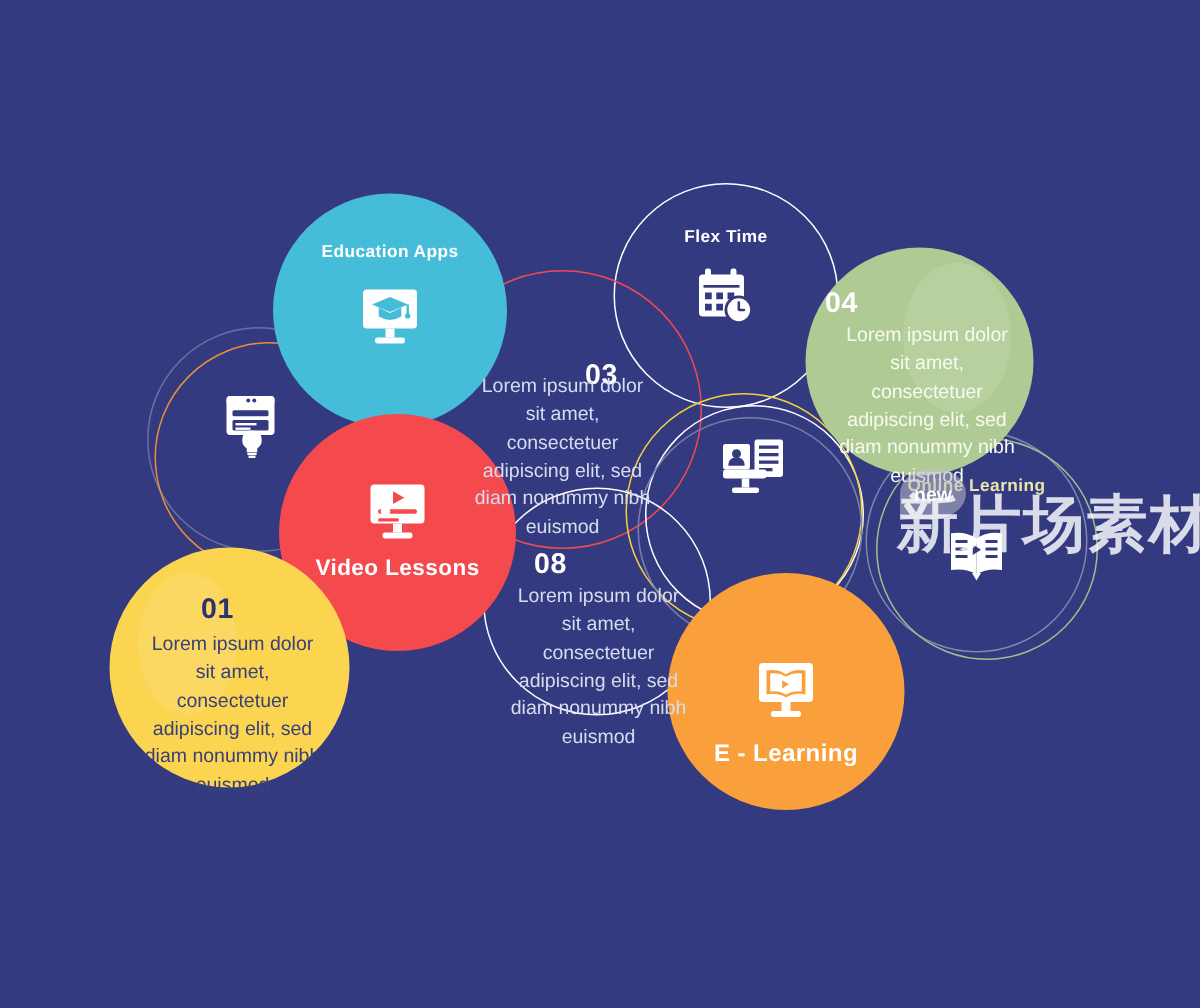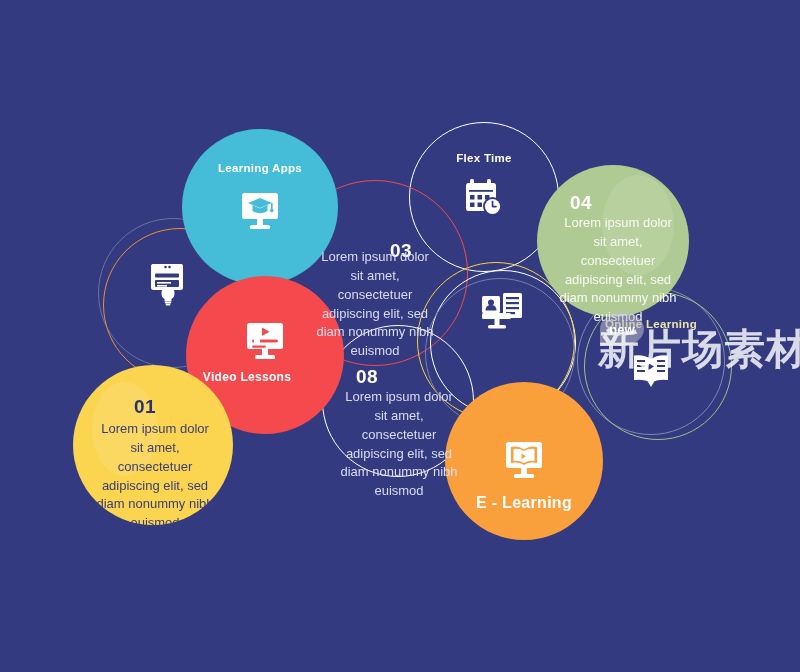--- a/index.html
+++ b/index.html
@@ -115,21 +115,21 @@
   <div class="circle solid" style="left:537px; top:165px; width:152px; height:152px; background:#afcb93;"></div>
   <div class="glow" style="left:602px; top:175px; width:72px; height:100px;"></div>
 
   <div class="circle solid" style="left:186px; top:276px; width:158px; height:158px; background:#f44a4e;"></div>
 
   <div class="circle solid" style="left:73px; top:365px; width:160px; height:160px; background:#fbd450;"></div>
   <div class="glow" style="left:92px; top:382px; width:66px; height:94px;"></div>
 
   <div class="circle solid" style="left:445px; top:382px; width:158px; height:158px; background:#f9a03c;"></div>
 
-  <div class="label" style="left:182px; top:162px; width:156px; font-size:11.5px;">Learning Apps</div>
+  <div class="label" style="left:182px; top:162px; width:156px; font-size:11.5px;">Education Apps</div>
   <span class="icon" style="left:238px; top:190px;">
     <svg width="44" height="42" viewBox="0 0 44 42">
       <rect x="4" y="3" width="36" height="26" rx="2.5" fill="#ffffff"></rect>
       <rect x="19" y="29" width="6" height="6" fill="#ffffff"></rect>
       <rect x="12" y="35" width="20" height="4" rx="1.6" fill="#ffffff"></rect>
       <path d="M22 8 L34 13 L22 18 L10 13 Z" fill="#45bdd8"></path>
       <path d="M14.5 15 L14.5 21 Q22 25.5 29.5 21 L29.5 15 L22 18.6 Z" fill="#45bdd8"></path>
       <rect x="33" y="13" width="1.6" height="7" fill="#45bdd8"></rect>
       <circle cx="33.8" cy="20.6" r="1.8" fill="#45bdd8"></circle>
     </svg>
@@ -139,21 +139,21 @@
     <svg width="44" height="42" viewBox="0 0 44 42">
       <rect x="4" y="3" width="36" height="26" rx="2.5" fill="#ffffff"></rect>
       <rect x="19" y="29" width="6" height="6" fill="#ffffff"></rect>
       <rect x="12" y="35" width="20" height="4" rx="1.6" fill="#ffffff"></rect>
       <path d="M19 7.5 L26.5 11.8 L19 16 Z" fill="#f44a4e"></path>
       <rect x="9" y="19.5" width="26" height="3" rx="1.5" fill="#f44a4e"></rect>
       <circle cx="14" cy="21" r="3.2" fill="#ffffff"></circle>
       <rect x="9" y="25.5" width="14" height="2.2" rx="1.1" fill="#f44a4e"></rect>
     </svg>
   </span>
-  <div class="label" style="left:168px; top:370px; width:158px; font-size:12px;">Video Lessons</div>
+  <div class="label" style="left:186px; top:370px; width:158px; font-size:15px;">Video Lessons</div>
 
   <div class="label" style="left:409px; top:152px; width:150px; font-size:11.5px;">Flex Time</div>
   <span class="icon" style="left:462px; top:177px;">
     <svg width="44" height="42" viewBox="0 0 44 42">
       <rect x="8" y="2" width="4" height="7" rx="1.6" fill="#ffffff"></rect>
       <rect x="25" y="2" width="4" height="7" rx="1.6" fill="#ffffff"></rect>
       <rect x="4" y="6" width="30" height="28" rx="2.5" fill="#ffffff"></rect>
       <rect x="7" y="13" width="24" height="1.8" fill="#343a80"></rect>
       <rect x="8" y="18" width="4.5" height="4.5" fill="#343a80"></rect>
       <rect x="15.5" y="18" width="4.5" height="4.5" fill="#343a80"></rect>
@@ -231,21 +231,21 @@
 
   <div class="num" style="left:110px; top:396px; font-size:19px; color:#2b3270;margin-left:24px;">01</div>
   <div class="desc" style="left:96px; top:420px; width:118px; color:#3a4079;">Lorem ipsum dolor sit amet, consectetuer adipiscing elit, sed diam nonummy nibh euismod</div>
 
   <div class="num" style="left:356px; top:366px; font-size:19px; color:#ffffff;">08</div>
   <div class="desc" style="left:340px; top:388px; width:118px; color:#d8dcef;">Lorem ipsum dolor sit amet, consectetuer adipiscing elit, sed diam nonummy nibh euismod</div>
 
   <div class="num" style="left:390px; top:226px; font-size:19px; color:#ffffff;margin-top:14px;">03</div>
   <div class="desc" style="left:316px; top:248px; width:118px; color:#d8dcef;">Lorem ipsum dolor sit amet, consectetuer adipiscing elit, sed diam nonummy nibh euismod</div>
 
-  <div class="num" style="left:570px; top:192px; font-size:19px; color:#ffffff;">04</div>
+  <div class="num" style="left:550px; top:192px; font-size:19px; color:#ffffff;">04</div>
   <div class="desc" style="left:559px; top:214px; width:118px; color:#f7faf2;">Lorem ipsum dolor sit amet, consectetuer adipiscing elit, sed diam nonummy nibh euismod</div>
 
   <div class="wm" style="left:572px; top:312px;">
     <div class="wm-badge">new</div>
     <div class="wm-cn" style="left:26px; top:10px;">新片场素材</div>
   </div>
 
 </div>
 
 </body></html>

